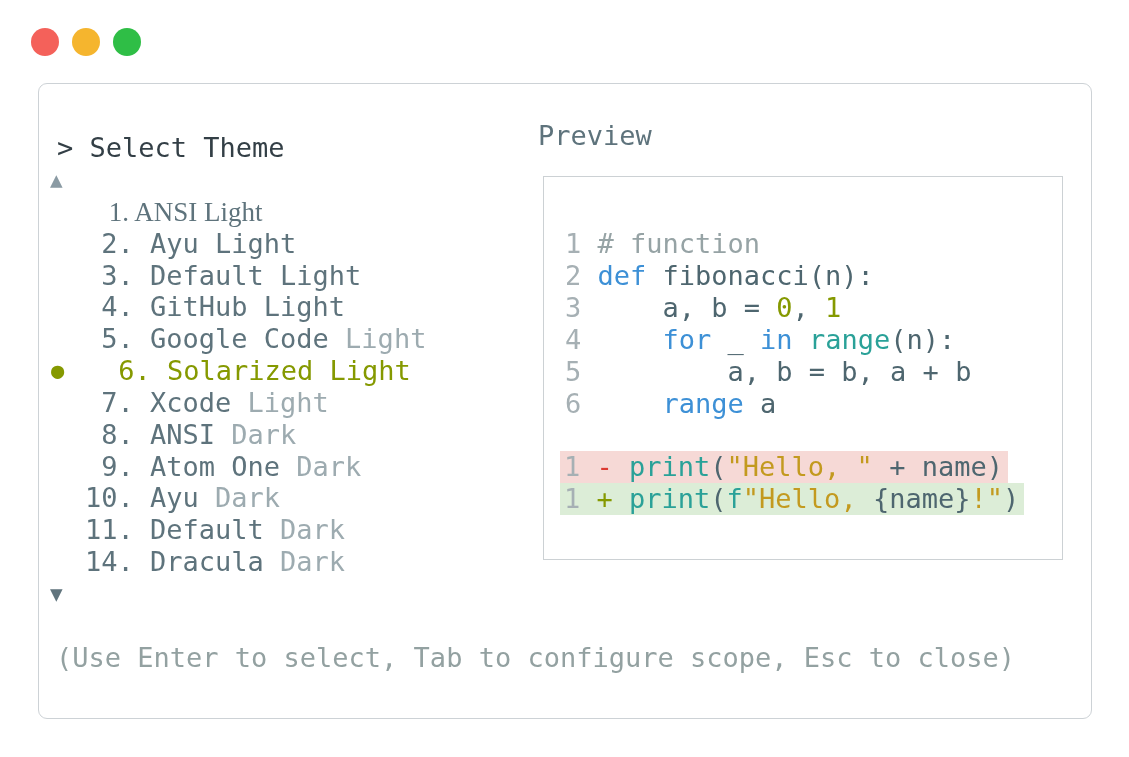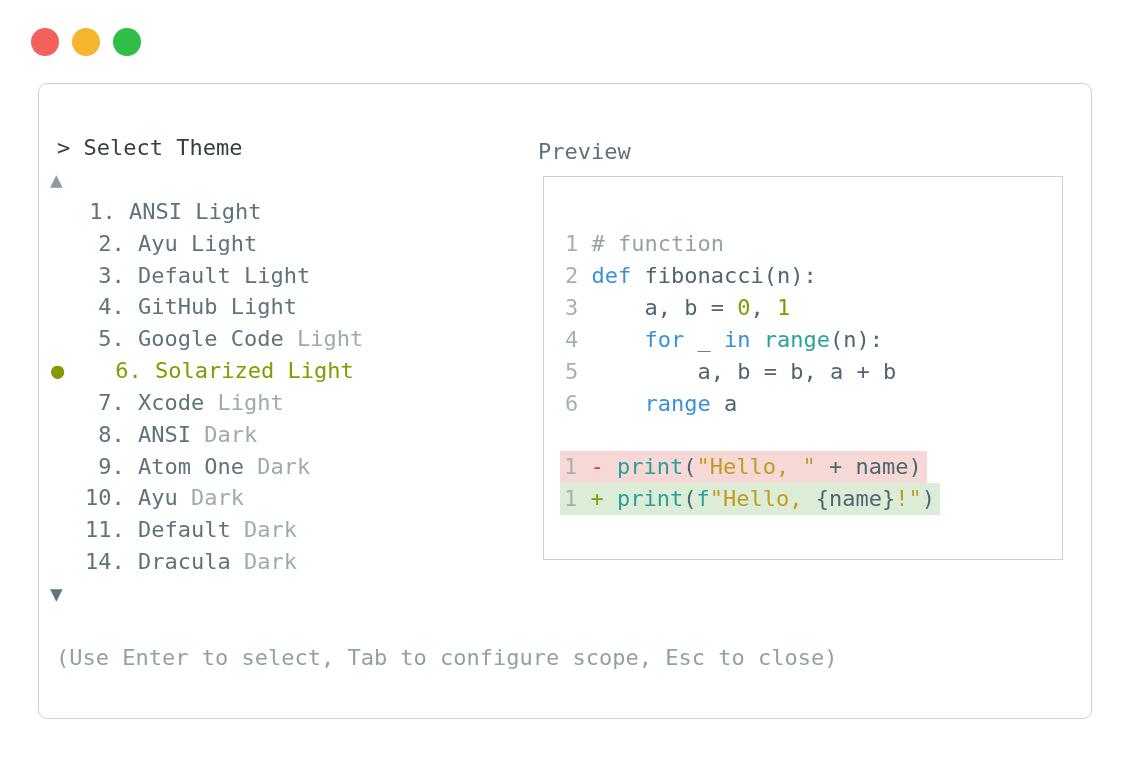--- a/index.html
+++ b/index.html
@@ -1,21 +1,21 @@
 <!DOCTYPE html>
 <html style="--panel-border: #cdd2d6; --preview-border: #ccd1d4; --title: #333f46; --preview-label: #5e737c; --item-name: #5e737c; --item-variant-muted: #9dabb0; --selected: #859900; --arrow-up: #8a9aa3; --arrow-down: #60747d; --footer: #93a1a1; --lineno: #a6b0b4; --comment: #96a3a5; --code-default: #4e666f; --keyword-blue: #3d90d6; --teal: #2aa198; --olive: #859900; --string-gold: #c39a1f; --red: #dc3a32; --diff-removed-bg: #f6d9d6; --diff-added-bg: #dcedd7;"><head>
 <meta charset="utf-8">
 <style>
   html,body{margin:0;padding:0;background:#ffffff;}
   .screen{position:relative;width:1129px;height:757px;background:#ffffff;overflow:hidden;
           font-family:"DejaVu Sans Mono","Liberation Mono",monospace;}
   .light{position:absolute;top:28px;width:28px;height:28px;border-radius:50%;display:block;}
   .panel{position:absolute;left:38px;top:83px;width:1052px;height:634px;
          border:1.5px solid var(--panel-border);border-radius:9px;background:#fff;}
-  .row{position:absolute;height:32px;line-height:32px;font-size:22px;white-space:pre;}
+  .row{position:absolute;height:32px;line-height:32px;font-size:27px;white-space:pre;}
   .title{color:var(--title);}
   .preview-label{color:var(--preview-label);}
   .arrow{font-size:21px;}
   .arrow.up{color:var(--arrow-up);}
   .arrow.down{color:var(--arrow-down);}
   .bullet{color:var(--selected);font-size:22px;}
   .theme-item{color:var(--item-name);cursor:default;}
   .theme-item .variant.muted{color:var(--item-variant-muted);}
   .theme-item.sel, .theme-item.sel span{color:var(--selected);}
   .preview-box{position:absolute;left:543px;top:176px;width:518px;height:382px;
@@ -40,28 +40,28 @@
 <div class="screen">
 
   <span class="light" style="left: 31px; background: rgb(244, 97, 90);" id="light-0"></span>
   <span class="light" style="left: 72px; background: rgb(245, 181, 46);" id="light-1"></span>
   <span class="light" style="left: 113px; background: rgb(47, 190, 70);" id="light-2"></span>
 
   <div class="panel"></div>
 
   <div class="row title" style="left:57px;top:132px">&gt; Select Theme</div>
 
-  <div class="row preview-label" style="left:538px;top:136px">Preview</div>
+  <div class="row preview-label" style="left:538px;top:120px">Preview</div>
 
   <div class="row arrow up" style="left:50px;top:164px">▲</div>
 
   <div class="row bullet" style="left:51px;top:355px">●</div>
 
   <div id="theme-list">
-      <div class="row theme-item" style="left: 76px; top: 196px;"><span> 1. </span><span>ANSI </span><span class="variant">Light</span></div>
+      <div class="row theme-item" style="left: 102px; top: 196px; font-family: Liberation Serif, serif;"><span> 1. </span><span>ANSI </span><span class="variant">Light</span></div>
       <div class="row theme-item" style="left: 85px; top: 228px;"><span> 2. </span><span>Ayu </span><span class="variant">Light</span></div>
       <div class="row theme-item" style="left: 85px; top: 260px;"><span> 3. </span><span>Default </span><span class="variant">Light</span></div>
       <div class="row theme-item" style="left: 85px; top: 291px;"><span> 4. </span><span>GitHub </span><span class="variant">Light</span></div>
       <div class="row theme-item" style="left: 85px; top: 323px;"><span> 5. </span><span>Google Code </span><span class="variant muted">Light</span></div>
       <div class="row theme-item sel" style="left: 102px; top: 355px;"><span> 6. </span><span>Solarized </span><span class="variant">Light</span></div>
       <div class="row theme-item" style="left: 85px; top: 387px; text-align: right;"><span> 7. </span><span>Xcode </span><span class="variant muted">Light</span></div>
       <div class="row theme-item" style="left: 85px; top: 419px;"><span> 8. </span><span>ANSI </span><span class="variant muted">Dark</span></div>
       <div class="row theme-item" style="left: 85px; top: 451px;"><span> 9. </span><span>Atom One </span><span class="variant muted">Dark</span></div>
       <div class="row theme-item" style="left: 85px; top: 482px;"><span>10. </span><span>Ayu </span><span class="variant muted">Dark</span></div>
       <div class="row theme-item" style="left: 85px; top: 514px;"><span>11. </span><span>Default </span><span class="variant muted">Dark</span></div>

